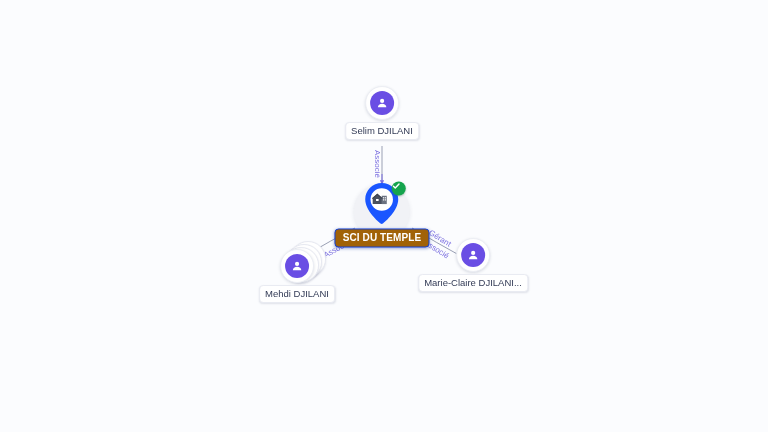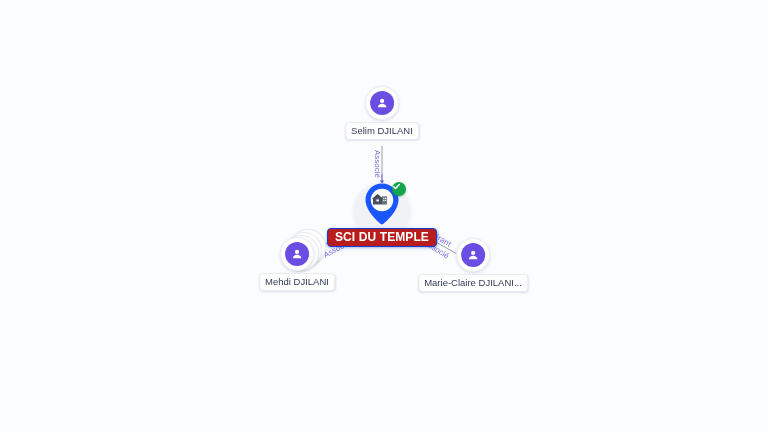--- a/index.html
+++ b/index.html
@@ -68,25 +68,25 @@
   .pin-icon{
     position:absolute;left:13px;top:10px;width:20px;height:20px;
     display:flex;align-items:center;justify-content:center;
   }
   .check-badge{
     position:absolute;right:-1px;top:1px;width:14px;height:14px;border-radius:50%;
     background:#14a44d;display:flex;align-items:center;justify-content:center;
     box-shadow:0 1px 2px rgba(20,90,50,.35);
   }
   .company-chip{
-    background:#b91c1c;
+    background:#a16207;
     border:1px solid #0f3fd6;
     border-radius:4px;
     color:#ffffff;
-    font-size:12px;
+    font-size:10px;
     line-height:12px;
     font-weight:700;
     letter-spacing:.1px;
     padding:2px 7px 3px 7px;
     white-space:nowrap;
     display:inline-block;
     position:relative;left:50%;transform:translateX(-50%);
     box-shadow:0 1px 3px rgba(20,50,160,.35);
   }
 
@@ -169,21 +169,21 @@
         <svg width="9" height="9" viewBox="0 0 12 12">
           <path d="M2.3 6.2l2.4 2.4 5-5.2" fill="none" stroke="#ffffff" stroke-width="1.9" stroke-linecap="round" stroke-linejoin="round"></path>
         </svg>
       </div>
     </div>
     <div class="name-chip-row" style="margin-top:-8px;">
       <div class="company-chip">SCI DU TEMPLE</div>
     </div>
   </div>
 
-  <div class="node" style="left:297px;top:264px;">
+  <div class="node" style="left:297px;top:276px;">
     <div class="avatar-wrap">
       <div class="stack-c s1"></div>
       <div class="stack-c s2"></div>
       <div class="stack-c s3"></div>
       <div class="avatar-ring"></div>
       <div class="avatar-disc">
         <svg width="14" height="14" viewBox="0 0 24 24">
           <circle cx="12" cy="8.4" r="3.6" fill="#ffffff"></circle>
           <path d="M4.8 19.2c0-4 3.2-6.1 7.2-6.1s7.2 2.1 7.2 6.1z" fill="#ffffff"></path>
         </svg>

